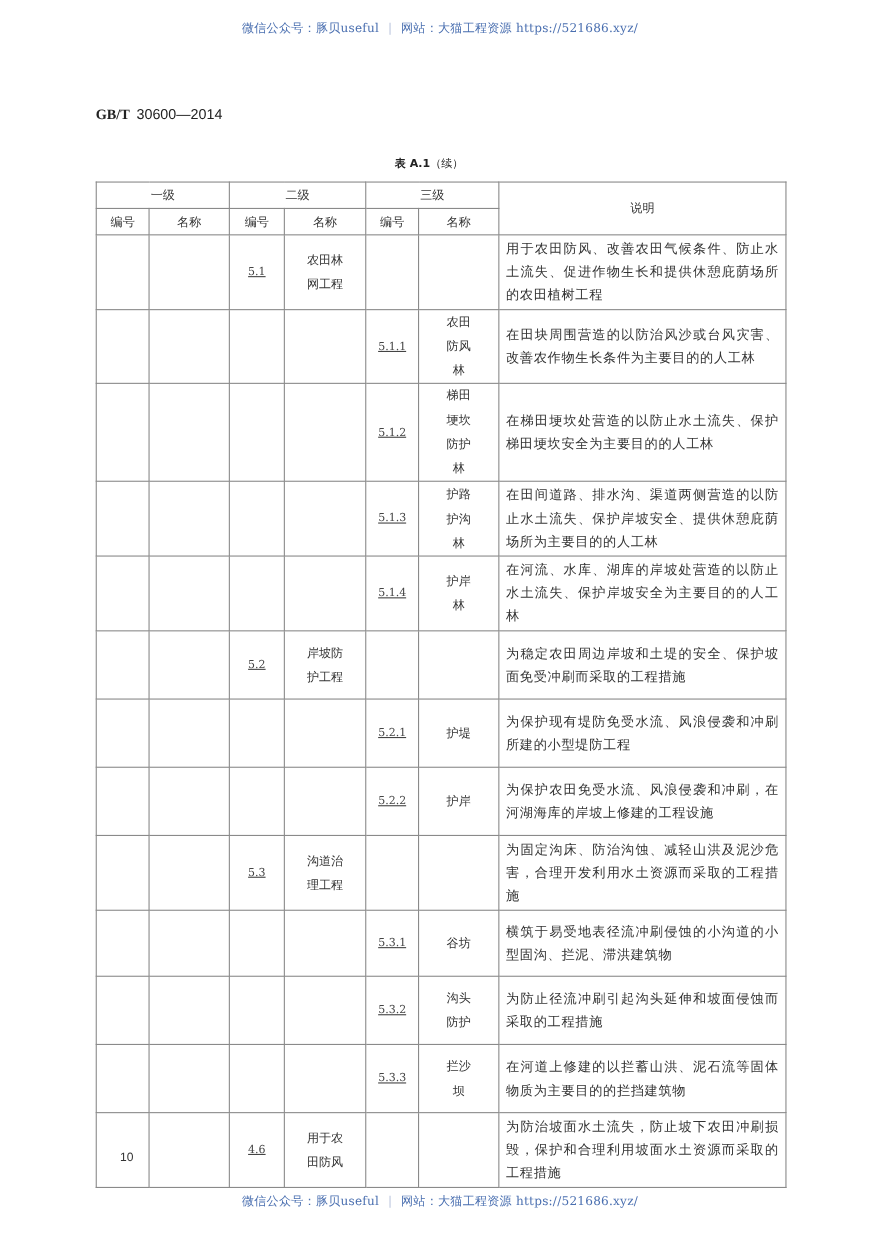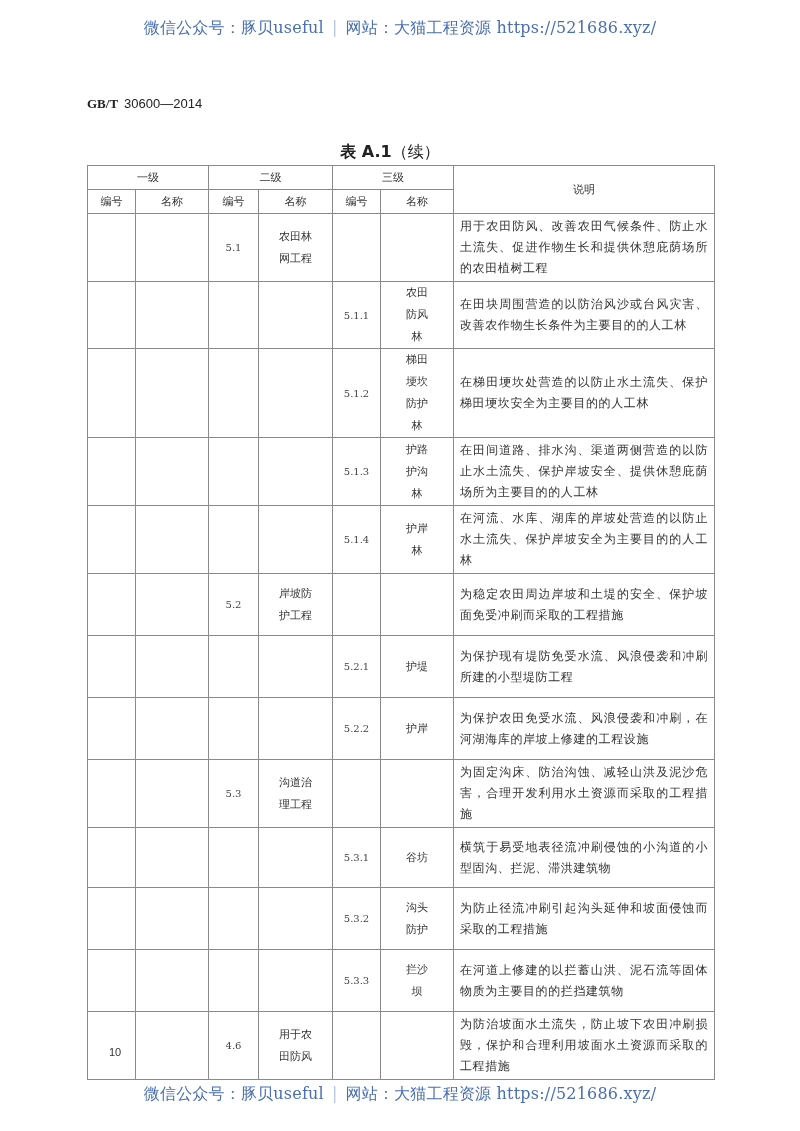--- a/index.html
+++ b/index.html
@@ -4,46 +4,46 @@
 <style>
   html, body { margin: 0; padding: 0; }
   body {
     width: 800px; height: 1131px; background: #ffffff; position: relative;
     font-family: "DejaVu Sans", "Liberation Sans", sans-serif; color: #2a2a2a;
     overflow: hidden;
   }
   .watermark {
     position: absolute; left: 0; width: 800px; text-align: center;
     font-family: "DejaVu Serif", "Liberation Serif", serif;
-    font-size: 16px; color: #4a6fb0; letter-spacing: 0.2px;
+    font-size: 11px; color: #4a6fb0; letter-spacing: 0.2px;
   }
   .watermark .sep { color: #b8c4dc; margin: 0 8px; }
   .watermark.top { top: 18px; }
   .watermark.bottom { top: 1084px; }
   .std-code {
     position: absolute; left: 87px; top: 96px;
     font-family: "Liberation Sans", sans-serif; font-size: 13px; color: #222;
   }
   .std-code b { font-family: "Liberation Serif", serif; font-weight: bold; margin-right: 6px; }
   .table-caption {
     position: absolute; left: 0; width: 780px; top: 142px; text-align: center;
-    font-size: 16px; font-weight: bold; color: #222;
+    font-size: 10px; font-weight: bold; color: #222;
   }
   .table-caption .cont { font-weight: normal; }
   table.main {
     position: absolute; left: 87px; top: 165px; width: 627px;
     border-collapse: collapse; table-layout: fixed;
     border: 1.6px solid #555;
   }
   table.main td, table.main th {
     border: 1px solid #8a8a8a; font-size: 11px; font-weight: normal;
     text-align: center; vertical-align: middle; padding: 0; color: #333;
   }
   table.main th { height: 23px; }
-  table.main td.num { font-family: "DejaVu Serif", serif; font-size: 10px; color: #444; }
+  table.main td.num { font-family: "DejaVu Serif", serif; font-size: 10px; color: #444; text-decoration: underline; }
   table.main td.name { padding: 0 20px; line-height: 22px; }
   table.main td.desc {
     text-align: justify; padding: 2px 6px; line-height: 21px; font-size: 12px;
     letter-spacing: 0.6px;
   }
   .page-num {
     position: absolute; left: 109px; top: 1046px; font-size: 11px; color: #333;
     font-family: Liberation Sans, sans-serif;
   }
 </style>

